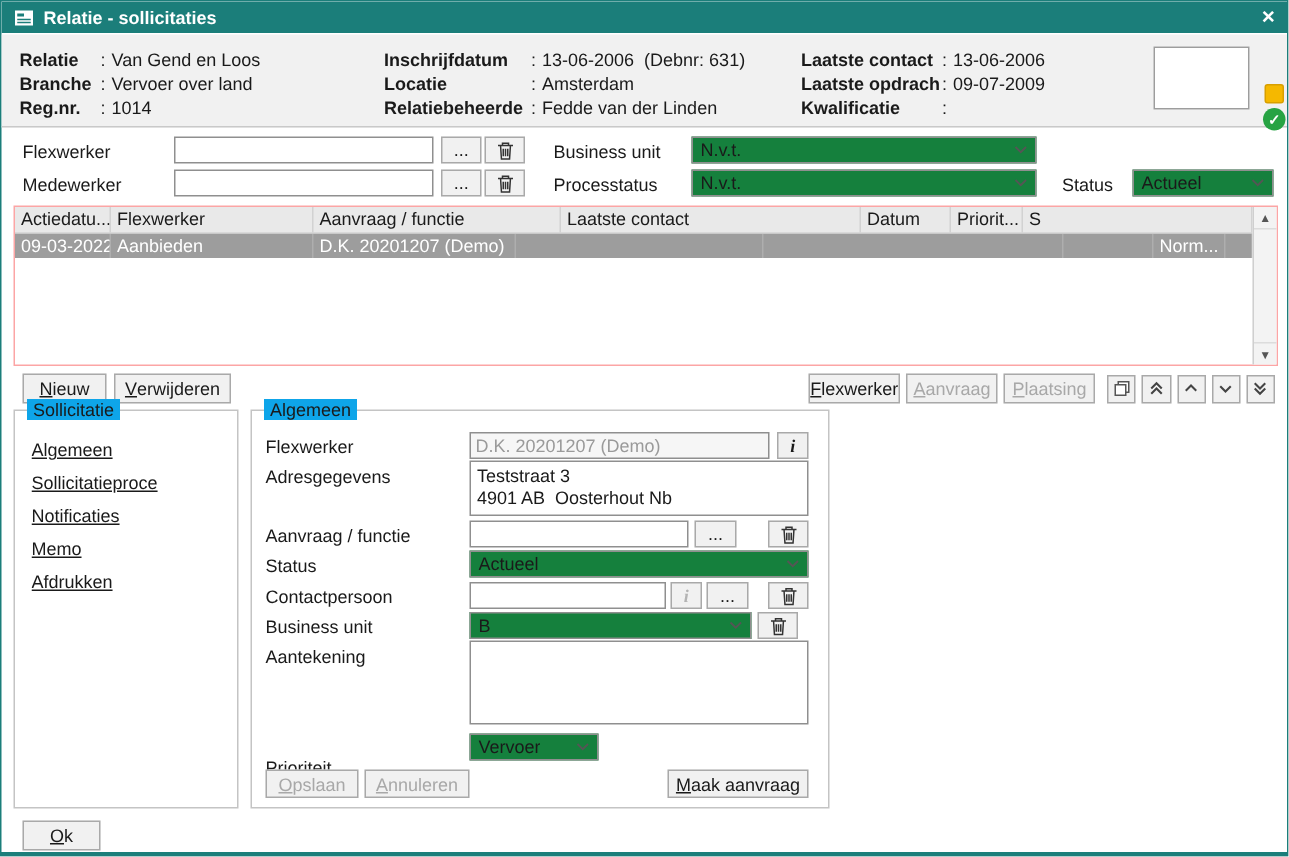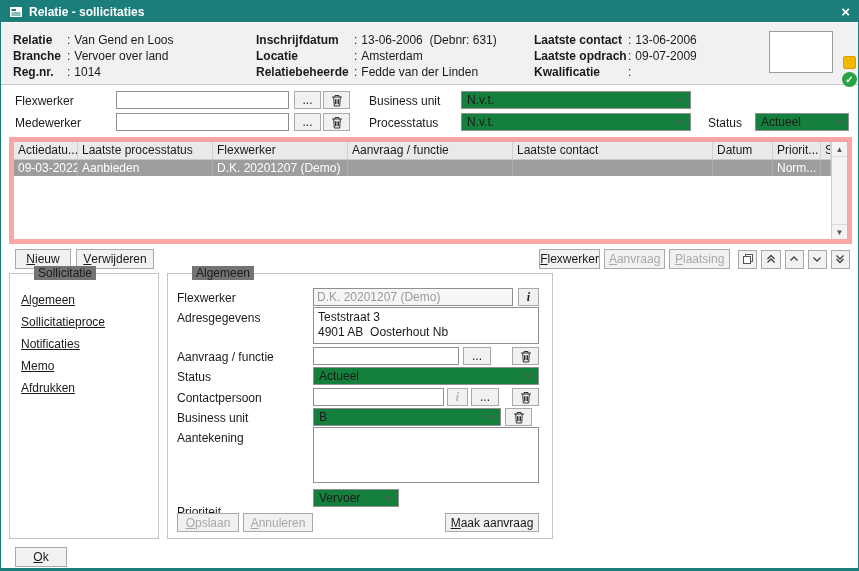--- a/index.html
+++ b/index.html
@@ -41,21 +41,21 @@
   .sbtn { position:absolute; width:27px; height:18px; }
   .select { position:absolute; height:18px; border:1px solid #8f8f8f; background:#15803d;
             display:flex; align-items:center; justify-content:space-between;
             padding:0 5px; cursor:pointer; }
   .select .selval { white-space:nowrap; overflow:hidden; }
   .info { font-family:"Liberation Serif",serif; font-style:italic; font-weight:bold; }
   .info.dis { color:#b3b3b3; }
 
   
   .grid { position:absolute; left:8px; top:136px; width:843px; height:107px;
-          border:5px solid #fca5a5; background:#fff; }
+          border:1px solid #fca5a5; background:#fff; }
   .gridcols { margin-right:16px; }
   .ghead { display:flex; height:18px; background:#e9e9e9; border-bottom:1px solid #c9c9c9; }
   .ghead .cell { border-right:1px solid #d2d2d2; padding:0 4px; line-height:17px;
                  overflow:hidden; white-space:nowrap; cursor:pointer; }
   .grow { display:flex; height:16px; background:var(--selected_row,#9d9d9d); color:#fff; cursor:pointer; }
   .grow .cell { padding:0 4px; line-height:16px; overflow:hidden; white-space:nowrap;
                 border-right:1px solid rgba(255,255,255,.18); }
   .c1{width:64px}.c2{width:135px}.c3{width:135px}.c4{width:165px}.c5{width:200px}.c6{width:60px}.c7{width:48px}.c8{flex:1}
   .vscroll { position:absolute; top:0; right:0; bottom:0; width:16px; background:#f3f3f3;
              border-left:1px solid #cfcfcf; }
@@ -67,21 +67,21 @@
   
   .actrow-left { position:absolute; left:14px; top:248px; height:20px; display:flex; gap:5px; }
   .actrow-right { position:absolute; left:538px; right:8px; top:248px; height:20px;
                   display:flex; gap:4px; align-items:center; }
   .actrow-right .spacer { flex:1; }
   .tbtn { width:64px; height:20px; }
   .ibtn { width:20px; height:19px; padding:0; }
 
   
   .gbox { position:absolute; border:1px solid #c4c4c4; }
-  .gbox-title { position:absolute; top:-8px; left:24px; background:#737373; padding:0 4px; }
+  .gbox-title { position:absolute; top:-8px; left:8px; background:#0ea5e9; padding:0 4px; }
   .navlinks { position:absolute; left:20px; top:292px; width:130px; }
   .navlink { display:block; margin-bottom:8px; text-decoration:underline; color:#1a1a1a;
              cursor:pointer; white-space:nowrap; overflow:hidden; }
 
   .addr { position:absolute; border:1px solid #8f8f8f; background:#fff; padding:2px 4px;
           line-height:15px; }
   .addr div { white-space:pre; }
   .ta { position:absolute; border:1px solid #8f8f8f; background:#fff; resize:none;
         font:12px "Liberation Sans",sans-serif; padding:2px 4px; }
   u { text-decoration:underline; }
@@ -161,21 +161,20 @@
     <span class="selval">Actueel</span>
     <svg width="9" height="6" viewBox="0 0 9 6">
         <path d="M1 1l3.5 3.5L8 1" stroke="#555" fill="none" stroke-width="1.2"></path>
       </svg>
   </div>
 
   <div class="grid">
     <div class="gridcols">
       <div class="ghead">
         <span class="cell c1">Actiedatu...</span>
-        <span class="cell c2">Laatste processtatus</span>
         <span class="cell c3">Flexwerker</span>
         <span class="cell c4">Aanvraag / functie</span>
         <span class="cell c5">Laatste contact</span>
         <span class="cell c6">Datum</span>
         <span class="cell c7">Priorit...</span>
         <span class="cell c8">S</span>
       </div>
       <div class="grow">
         <span class="cell c1">09-03-2022</span>
         <span class="cell c2">Aanbieden</span>

